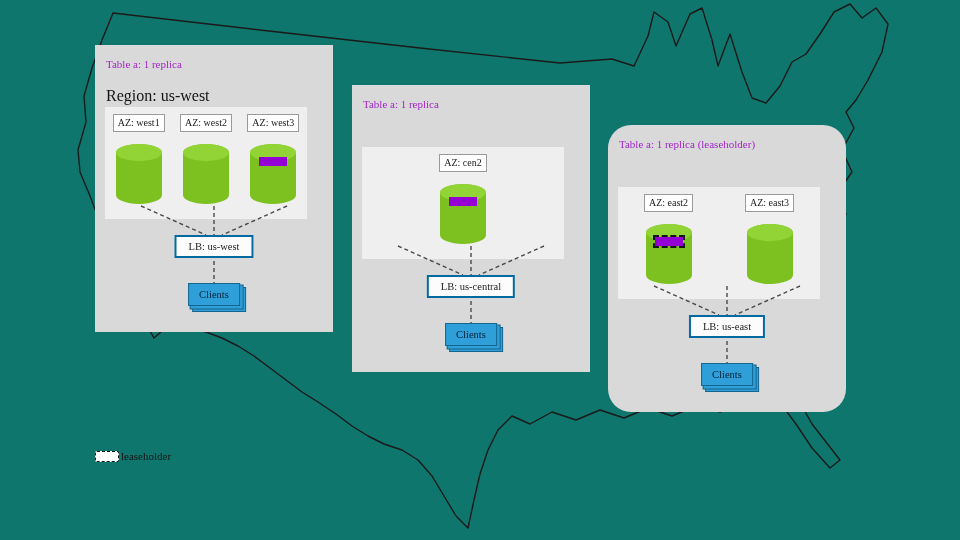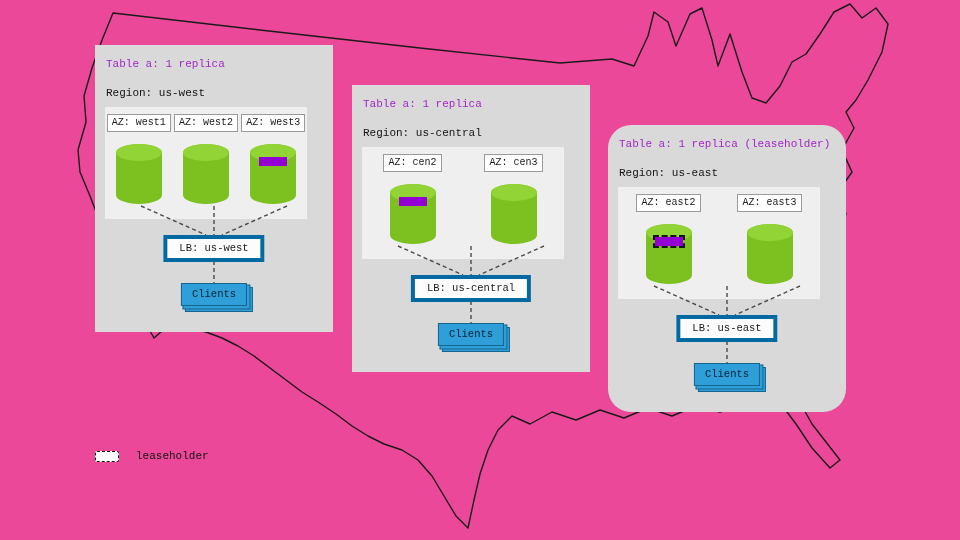--- a/index.html
+++ b/index.html
@@ -1,36 +1,36 @@
 <!DOCTYPE html>
 <html><head>
 <meta charset="utf-8">
 <title>Replicas across US regions</title>
 <style>
   html,body { margin:0; padding:0; background:#fff; }
   .stage {
     position:relative; width:960px; height:540px; overflow:hidden;
-    background:#ec4899;
-    font-family:Liberation Mono, monospace;
+    background:#0f766e;
+    font-family:Liberation Serif, serif;
   }
   .map-svg { position:absolute; left:0; top:0; z-index:0; }
 
   .panel {
     position:absolute; width:238px; height:287px;
     background:#d9d9d9; z-index:2;
   }
   .panel-west    { left:95px;  top:45px; }
   .panel-central { left:352px; top:85px; }
   .panel-east    { left:608px; top:125px;border-radius:23px; }
 
   .table-label {
     color:#a326c8; font-size:11px; padding:13px 10px 0 11px; white-space:nowrap;
   }
   .region-label {
-    color:#141414; font-size:11px; padding:17px 8px 0 11px; white-space:nowrap;
+    color:#141414; font-size:16px; padding:17px 8px 0 11px; white-space:nowrap;
   }
   .az-box {
     position:absolute; left:10px; top:62px; width:202px; height:112px;
     background:#efefef; display:flex; justify-content:space-around;
     padding-top:7px; box-sizing:border-box;
   }
   .az-col { display:flex; flex-direction:column; align-items:center; width:70px; }
   .az-label {
     background:#ffffff; border:1px solid #9a9a9a; color:#1a1a1a;
     font-size:10px; line-height:12px; padding:2px 4px; white-space:nowrap;
@@ -49,34 +49,34 @@
   }
   .replica.leaseholder {
     outline:2px dashed #151515; z-index:2;
   }
 
   .connectors { position:absolute; left:0; top:0; pointer-events:none; }
   .dash { stroke:#4a4a4a; stroke-width:1.4; stroke-dasharray:4 3; fill:none; }
 
   .lb {
     position:absolute; top:190px; left:50%; transform:translateX(-50%);
-    background:#fcfcfc; border:4px solid #0369a1; color:#1a1a1a;
+    background:#fcfcfc; border:2px solid #0369a1; color:#1a1a1a;
     font-size:10.5px; line-height:13px; padding:3px 12px; white-space:nowrap;
   }
   .clients {
     position:absolute; top:238px; left:50%; transform:translateX(-50%);
     background:#2e9fd9; border:1px solid #16658f; color:#052338;
     font-size:10.5px; line-height:13px; padding:4px 10px; white-space:nowrap;
     box-shadow: 2.5px 2.5px 0 0 #2e9fd9, 2.5px 2.5px 0 1px #16658f,
                 5px 5px 0 0 #2e9fd9, 5px 5px 0 1px #16658f;
   }
 
   .legend {
     position:absolute; left:95px; top:450px; z-index:2;
-    display:flex; align-items:center; gap:17px;
+    display:flex; align-items:center; gap:2px;
   }
   .legend-marker {
     width:22px; height:9px; background:#ffffff;
     border:1.5px dashed #151515; border-radius:2px;
   }
   .legend-text { font-size:11px; color:#141414; }
 </style>
 </head>
 <body>
 
@@ -127,50 +127,41 @@
       <path class="dash" d="M119 161 L119 190"></path>
       <path class="dash" d="M192 161 L127 190"></path>
       <path class="dash" d="M119 209 L119 238"></path>
     </svg>
     <div class="lb">LB: us-west</div>
     <div class="clients">Clients</div>
   </section>
 
   <section class="panel panel-central">
     <div class="table-label">Table a: 1 replica</div>
-    <div class="region-label">Region: us-central</div>
     <div class="az-box">
       <div class="az-col">
         <div class="az-label">AZ: cen2</div>
         <div class="cylinder">
           <span class="replica"></span>
 
-        </div>
-      </div>
-      <div class="az-col">
-        <div class="az-label">AZ: cen3</div>
-        <div class="cylinder">
-          
-          
         </div>
       </div>
     </div>
     <svg class="connectors" width="238" height="287" viewBox="0 0 238 287">
       <path class="dash" d="M46 161 L111 190"></path>
       <path class="dash" d="M119 161 L119 190"></path>
       <path class="dash" d="M192 161 L127 190"></path>
       <path class="dash" d="M119 209 L119 238"></path>
     </svg>
     <div class="lb">LB: us-central</div>
     <div class="clients">Clients</div>
   </section>
 
   <section class="panel panel-east">
     <div class="table-label">Table a: 1 replica (leaseholder)</div>
-    <div class="region-label">Region: us-east</div>
     <div class="az-box">
       <div class="az-col">
         <div class="az-label">AZ: east2</div>
         <div class="cylinder">
           <span class="replica"></span>
           <span class="replica leaseholder"></span>
         </div>
       </div>
       <div class="az-col">
         <div class="az-label">AZ: east3</div>

